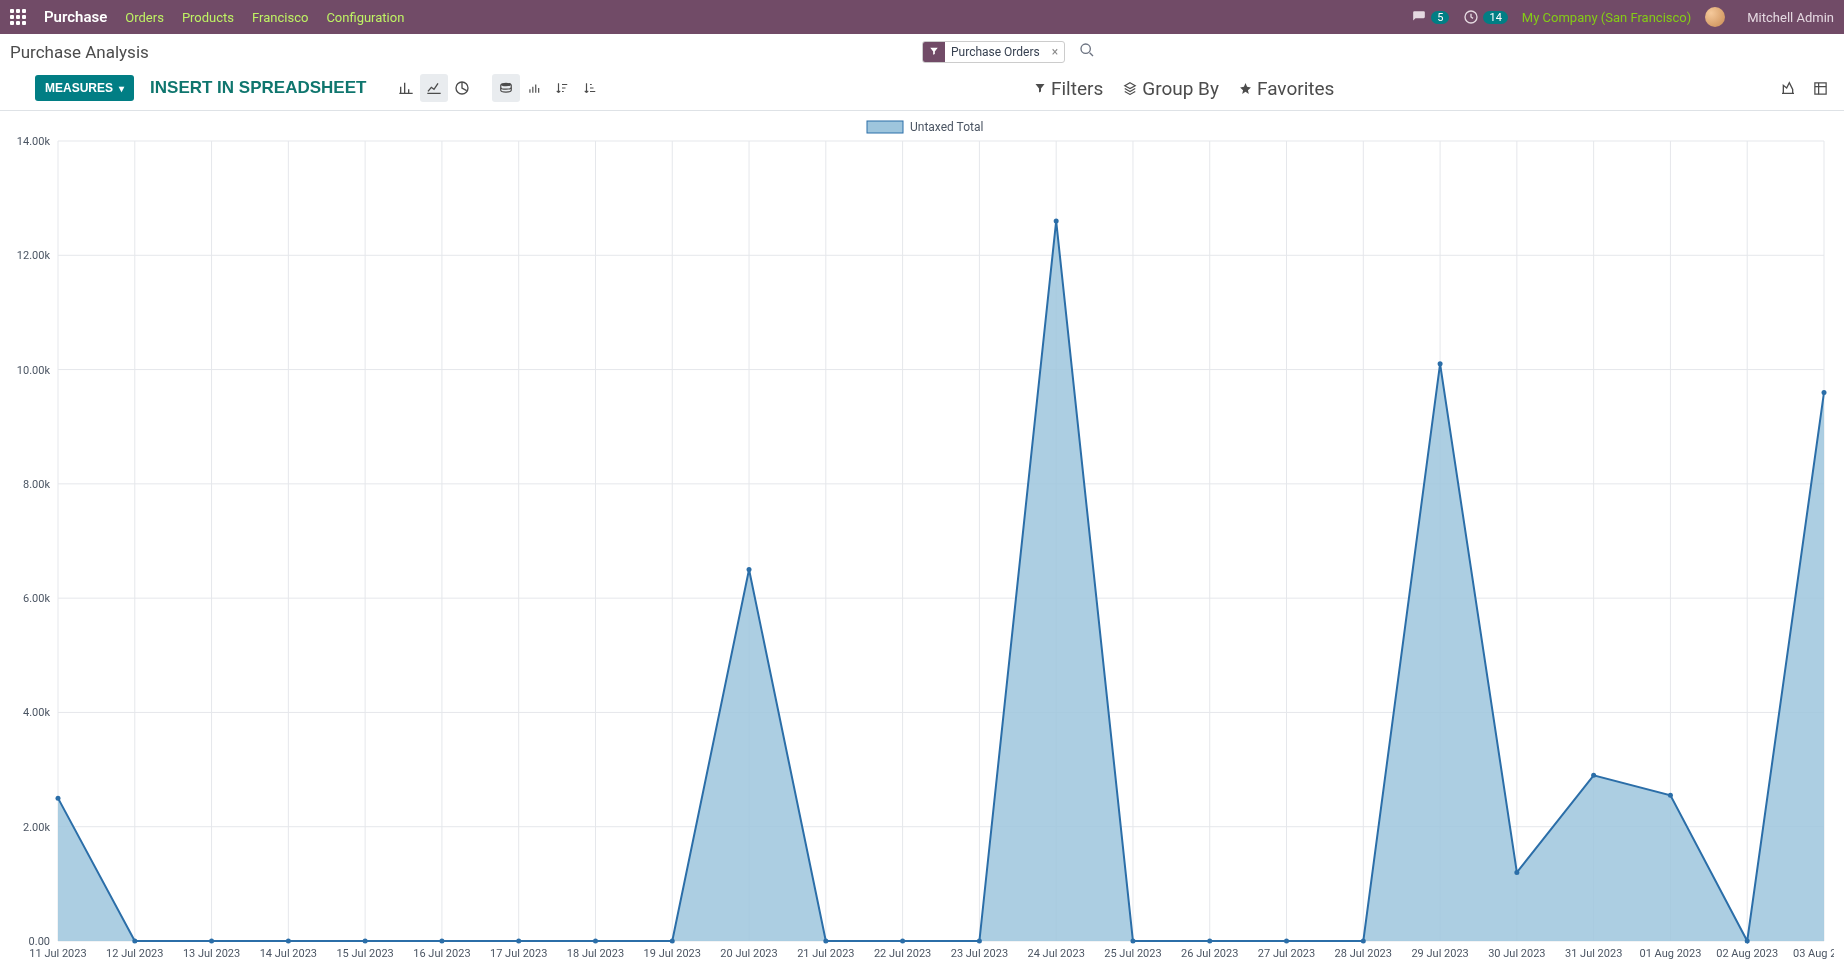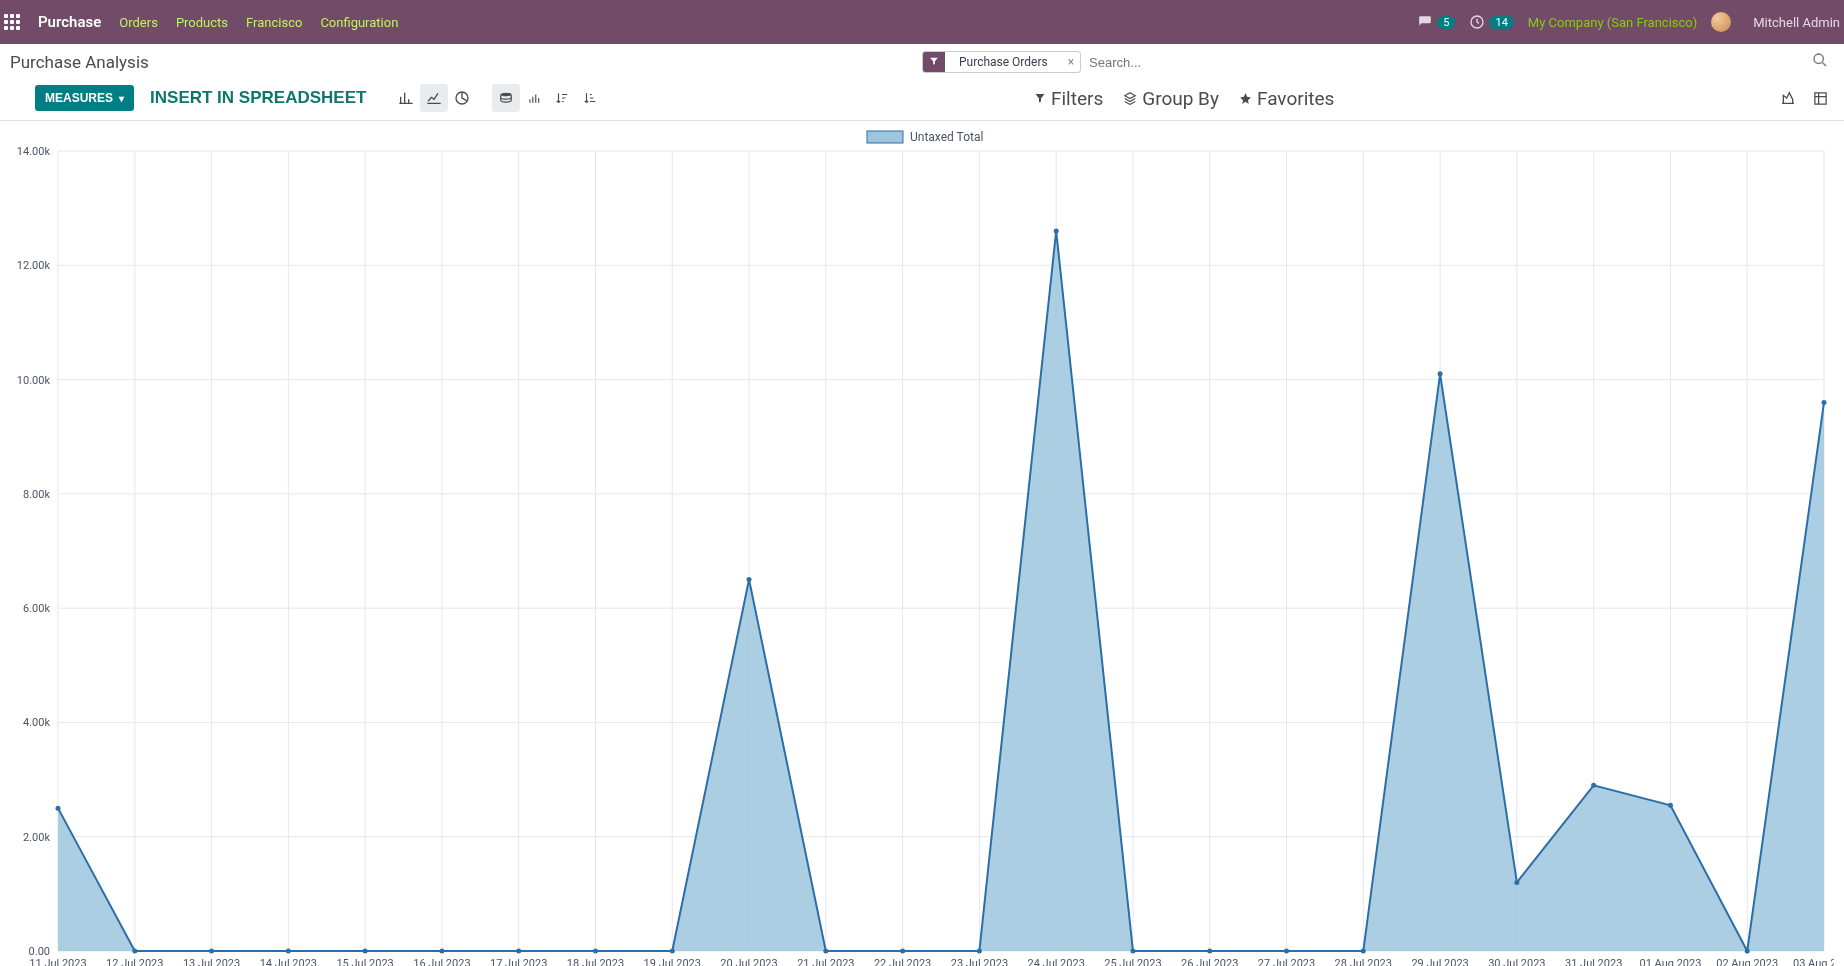--- a/index.html
+++ b/index.html
@@ -1,34 +1,34 @@
 <!DOCTYPE html>
 <html><head>
 <meta charset="utf-8">
 <style>
   * { box-sizing: border-box; margin: 0; padding: 0; }
   body { font-family: -apple-system, BlinkMacSystemFont, "Segoe UI", Roboto, sans-serif; font-size: 13px; color: #374151; background: #fff; }
 
-  .topbar { background: #714B67; color: #fff; height: 44px; display: flex; align-items: center; padding: 0 4px; }
+  .topbar { background: #714B67; color: #fff; height: 34px; display: flex; align-items: center; padding: 0 10px; }
   .topbar-left { display: flex; align-items: center; gap: 18px; }
   .apps-icon { width: 16px; height: 16px; display: grid; grid-template-columns: repeat(3,1fr); grid-template-rows: repeat(3,1fr); gap: 1.5px; cursor: pointer;}
   .apps-icon span { background: #fff; border-radius:1px;}
   .brand { font-weight: 600; font-size: 15px; cursor:pointer;}
   .nav-item { color: #bef264; cursor: pointer; font-size: 13px;}
   .topbar-right { margin-left:auto; display:flex; align-items:center; gap:14px;}
   .badge-pill { display:inline-flex; align-items:center; gap:4px; cursor:pointer;}
   .badge-pill .count { background:#017E84; color:#fff; border-radius:10px; padding:0 6px; font-size:11px; min-width:16px; text-align:center;}
   .company { color:#84cc16; cursor:pointer; font-size:13px;}
   .avatar { width:20px; height:20px; border-radius:50%; background: radial-gradient(circle at 30% 30%, #f5c99b, #c98b52); }
   .user { display:flex; align-items:center; gap:22px; cursor:pointer; color:#e5d9e1;}
 
   .subhead { display:flex; align-items:center; height:32px; padding: 4px 10px 0 10px;}
   .page-title { font-size:17px; color:#4c4c4c;}
   .search-area { margin-left:auto; display:flex; align-items:center; flex:0 0 50%; max-width:50%;}
-  .filter-chip { display:inline-flex; align-items:flex-end; border:1px solid #ccc; border-radius:3px; overflow:hidden; font-size:12px; margin-right:8px;gap:8px;}
+  .filter-chip { display:inline-flex; align-items:flex-end; border:1px solid #ccc; border-radius:3px; overflow:hidden; font-size:12px; margin-right:8px;}
   .filter-chip .chip-icon { background:#714B67; color:#fff; padding:3px 6px;}
   .filter-chip .chip-text { padding:3px 6px;}
   .filter-chip .chip-x { padding:3px 6px; cursor:pointer; color:#888;}
   .search-input { border:none; outline:none; flex:1; font-size:13px; color:#555; background:transparent;}
   .search-btn { cursor:pointer; color:#6b7280; font-size:16px; padding:0 6px;}
 
   .toolbar { display:flex; align-items:center; padding:6px 10px; border-bottom:1px solid #dee2e6; gap:6px;}
   .btn-primary { background:#017E84; color:#fff; border:none; padding:6px 10px; font-weight:600; font-size:12px; cursor:pointer; border-radius:3px; display:inline-flex; align-items:center; gap:6px;margin-left:25px;}
   .btn-primary::after { content:"▾"; font-size:10px;}
   .btn-link { background:none; border:none; color:#0f766e; font-weight:600; font-size:17px; cursor:pointer; padding:6px 10px;}
@@ -100,21 +100,20 @@
   <div class="search-area">
     <div class="filter-chip">
       <span class="chip-icon">
         <svg width="10" height="10" viewBox="0 0 24 24" fill="#fff">
             <path d="M3 4h18l-7 9v6l-4 2v-8L3 4z"></path>
           </svg>
       </span>
       <span class="chip-text">Purchase Orders</span>
       <span class="chip-x">×</span>
     </div>
-    <input class="search-input" placeholder="Search..." style="">
     <span class="search-btn">
       <svg width="16" height="16" viewBox="0 0 24 24" fill="none" stroke="#6b7280" stroke-width="2">
           <circle cx="10" cy="10" r="7"></circle>
           <path d="M21 21l-5-5"></path>
         </svg>
     </span>
   </div>
 </div>
 
 <div class="toolbar">

